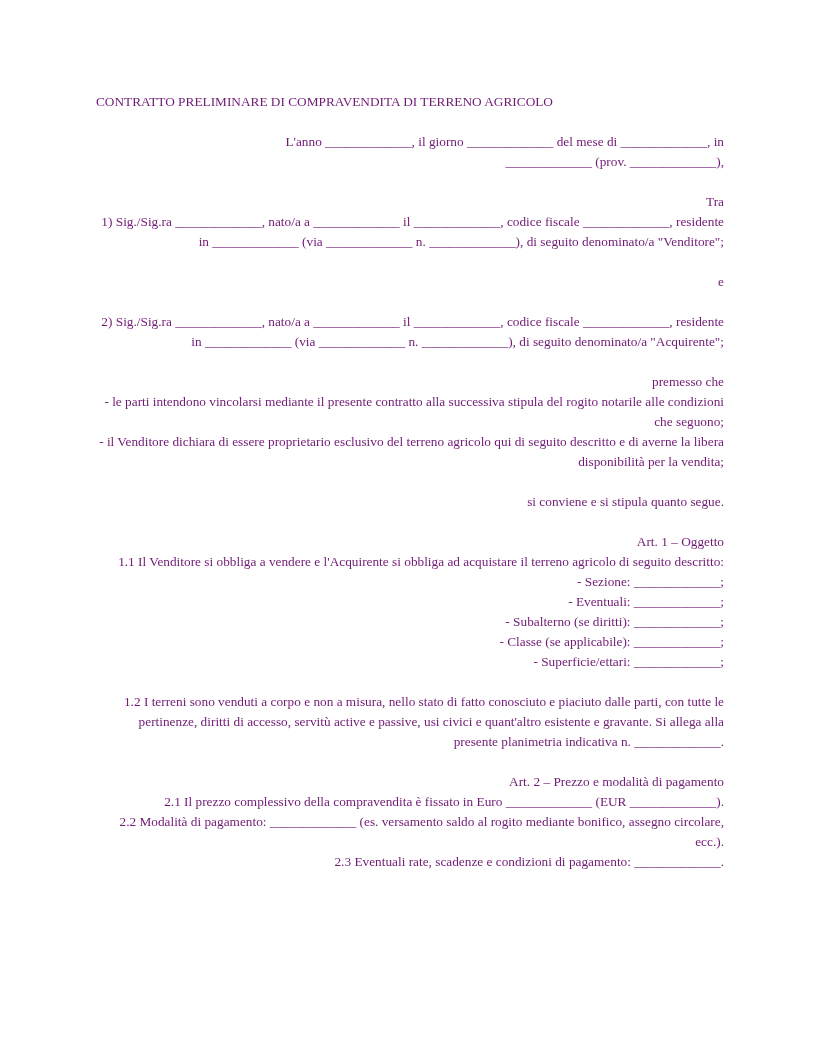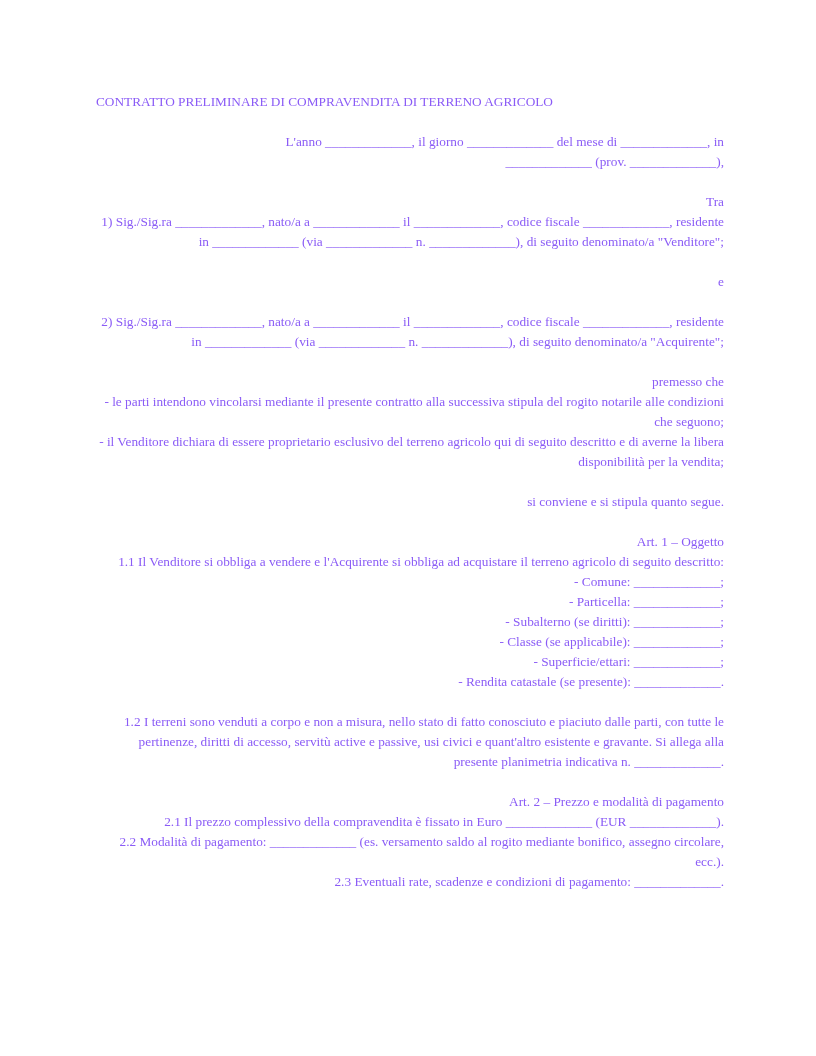--- a/index.html
+++ b/index.html
@@ -19,21 +19,21 @@
   }
 
   .doc-body {
     position: absolute;
     left: 96px;
     top: 92px;
     width: 628px;
     font-family: "Liberation Serif", "DejaVu Serif", serif;
     font-size: 13.3px;
     line-height: 20px;
-    color: #8b5cf6;
+    color: #701a75;
     text-align: left;
     -webkit-font-smoothing: antialiased;
   }
 
   
   .block {
     margin: 0;
     padding: 0;
     white-space: pre-wrap;
     word-wrap: break-word;
@@ -91,26 +91,25 @@
 
     <div class="spacer">&nbsp;</div>
 
     <p class="block">si conviene e si stipula quanto segue.</p>
 
     <div class="spacer">&nbsp;</div>
 
     <p class="block">Art. 1 – Oggetto</p>
     <p class="block">1.1 Il Venditore si obbliga a vendere e l'Acquirente si obbliga ad acquistare il terreno agricolo di seguito descritto:</p>
 
-    <p class="block">- Comune: _____________;</p>
-    <p class="block">- Particella: _____________;</p>
+    <p class="block">- Sezione: _____________;</p>
+    <p class="block">- Eventuali: _____________;</p>
     <p class="block">- Subalterno (se diritti): _____________;</p>
     <p class="block">- Classe (se applicabile): _____________;</p>
     <p class="block">- Superficie/ettari: _____________;</p>
-    <p class="block">- Rendita catastale (se presente): _____________.</p>
 
     <div class="spacer">&nbsp;</div>
 
     <p class="block">1.2 I terreni sono venduti a corpo e non a misura, nello stato di fatto conosciuto e piaciuto dalle parti, con tutte le pertinenze, diritti di accesso, servitù active e passive, usi civici e quant'altro esistente e gravante. Si allega alla presente planimetria indicativa n. _____________.</p>
 
     <div class="spacer">&nbsp;</div>
 
     <p class="block">Art. 2 – Prezzo e modalità di pagamento</p>
     <p class="block">2.1 Il prezzo complessivo della compravendita è fissato in Euro _____________ (EUR _____________).</p>
     <p class="block">2.2 Modalità di pagamento: _____________ (es. versamento saldo al rogito mediante bonifico, assegno circolare, ecc.).</p>

